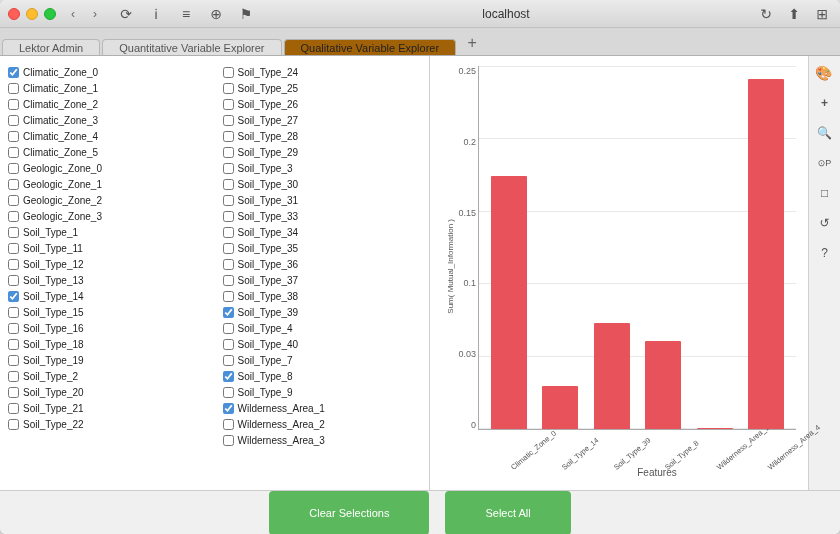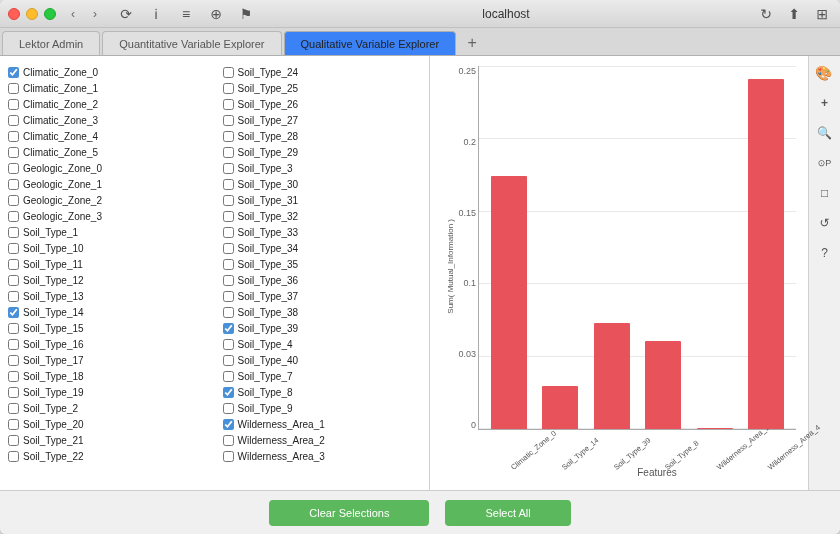--- a/index.html
+++ b/index.html
@@ -113,36 +113,36 @@
       height: 28px;
       background: #d8d8d8;
       display: flex;
       align-items: flex-end;
       border-bottom: 1px solid #b0b0b0;
       flex-shrink: 0;
       padding: 0 0;
     }
 
     .tab {
-      height: 24px;
+      height: 16px;
       padding: 0 16px;
       display: flex;
       align-items: center;
       font-size: 11px;
       color: #555;
       border: 1px solid #b8b8b8;
       border-bottom: none;
       background: #e0e0e0;
       cursor: pointer;
       border-radius: 4px 4px 0 0;
       margin-left: 2px;
     }
 
     .tab.active {
-      background: #3b82f6;
+      background: #a16207;
       color: #222;
       border-color: #b0b0b0;
     }
 
     .tab-add {
       width: 24px;
       height: 24px;
       display: flex;
       align-items: center;
       justify-content: center;
@@ -208,21 +208,21 @@
       background: #f0f0f0;
       border-top: 1px solid #ccc;
       display: flex;
       align-items: center;
       justify-content: center;
       gap: 16px;
       flex-shrink: 0;
     }
 
     .footer-btn {
-      height: 26px;
+      height: 44px;
       padding: 0 40px;
       border-radius: 4px;
       border: none;
       font-size: 11px;
       cursor: pointer;
       font-weight: 500;
     }
 
     .footer-btn.clear {
       background: #5cb85c;
@@ -406,24 +406,20 @@
               </div>
               <div class="checkbox-item">
                 <input type="checkbox" id="gz3" style="">
                 <label for="gz3">Geologic_Zone_3</label>
               </div>
               <div class="checkbox-item">
                 <input type="checkbox" id="st1" style="">
                 <label for="st1">Soil_Type_1</label>
               </div>
               <div class="checkbox-item">
-                <input type="checkbox" id="st10" style="">
-                <label for="st10">Soil_Type_10</label>
-              </div>
-              <div class="checkbox-item">
                 <input type="checkbox" id="st11" style="">
                 <label for="st11">Soil_Type_11</label>
               </div>
               <div class="checkbox-item">
                 <input type="checkbox" id="st12" style="">
                 <label for="st12">Soil_Type_12</label>
               </div>
               <div class="checkbox-item">
                 <input type="checkbox" id="st13" style="">
                 <label for="st13">Soil_Type_13</label>
@@ -434,24 +430,20 @@
               </div>
               <div class="checkbox-item">
                 <input type="checkbox" id="st15" style="">
                 <label for="st15">Soil_Type_15</label>
               </div>
               <div class="checkbox-item">
                 <input type="checkbox" id="st16" style="">
                 <label for="st16">Soil_Type_16</label>
               </div>
               <div class="checkbox-item">
-                <input type="checkbox" id="st17" style="">
-                <label for="st17">Soil_Type_17</label>
-              </div>
-              <div class="checkbox-item">
                 <input type="checkbox" id="st18" style="">
                 <label for="st18">Soil_Type_18</label>
               </div>
               <div class="checkbox-item">
                 <input type="checkbox" id="st19" style="">
                 <label for="st19">Soil_Type_19</label>
               </div>
               <div class="checkbox-item">
                 <input type="checkbox" id="st2" style="">
                 <label for="st2">Soil_Type_2</label>
@@ -499,24 +491,20 @@
                 <input type="checkbox" id="st3_2" style="">
                 <label for="st3_2">Soil_Type_3</label>
               </div>
               <div class="checkbox-item">
                 <input type="checkbox" id="st30_2" style="">
                 <label for="st30_2">Soil_Type_30</label>
               </div>
               <div class="checkbox-item">
                 <input type="checkbox" id="st31_2" style="">
                 <label for="st31_2">Soil_Type_31</label>
-              </div>
-              <div class="checkbox-item">
-                <input type="checkbox" id="st32_2" style="">
-                <label for="st32_2">Soil_Type_32</label>
               </div>
               <div class="checkbox-item">
                 <input type="checkbox" id="st33_2" style="">
                 <label for="st33_2">Soil_Type_33</label>
               </div>
               <div class="checkbox-item">
                 <input type="checkbox" id="st34_2" style="">
                 <label for="st34_2">Soil_Type_34</label>
               </div>
               <div class="checkbox-item">

